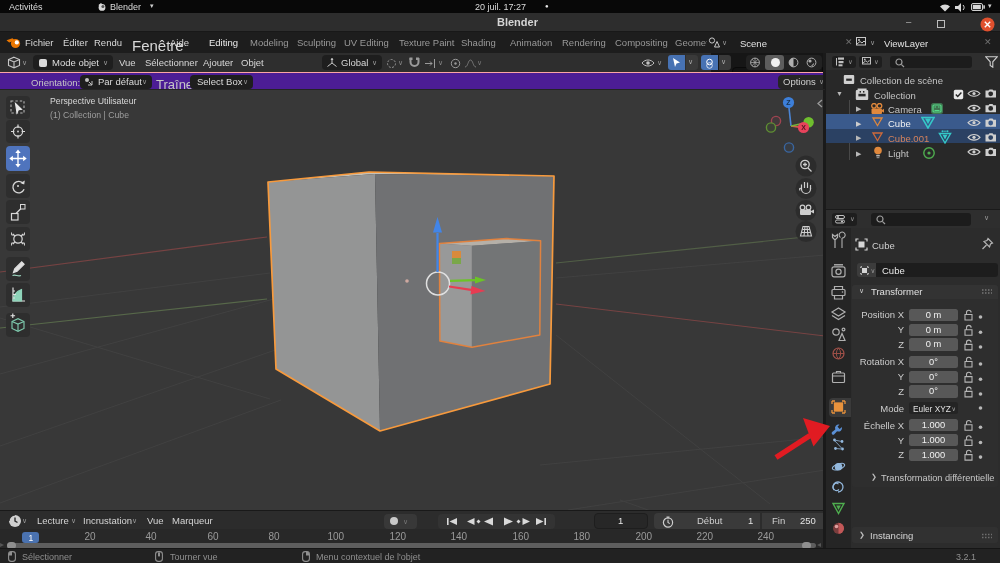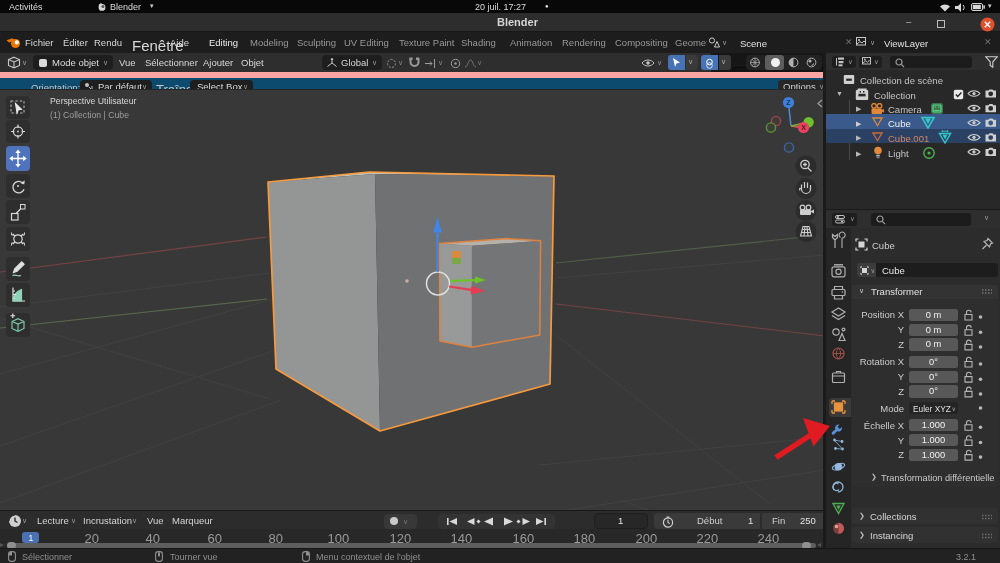--- a/index.html
+++ b/index.html
@@ -185,21 +185,21 @@
         <circle cx="5.5" cy="5.5" r="4.4" stroke="#b0b0b0" fill="none"></circle>
         <path d="M5.5 1.1 A4.4 4.4 0 0 0 5.5 9.9 Z" fill="#b0b0b0"></path>
       </svg>
   <svg class="abs" style="left:806px;top:4px" width="11" height="11" viewBox="0 0 11 11">
         <circle cx="5.5" cy="5.5" r="4.4" stroke="#b0b0b0" fill="none"></circle>
         <circle cx="4" cy="4" r="1.6" fill="#b0b0b0"></circle>
         <path d="M7.5 6.5 a2 2 0 0 1-2 2" stroke="#b0b0b0" fill="none"></path>
       </svg>
 </div>
 
-<div class="abs" style="left:0;top:72px;width:825px;height:18px;background:#0c4a6e;border-top:6px solid #fca5a5">
+<div class="abs" style="left:0;top:72px;width:825px;height:18px;background:#4c1d95;border-top:1px solid #fca5a5">
   <span class="txt" style="left:31px;top:4px;font-size:9.5px;color:#c5c5c5">Orientation:</span>
   <div class="abs" style="left:80px;top:2px;width:72px;height:14px;background:#1e1e1e;border-radius:4px"></div>
   <svg class="abs" style="left:84px;top:4px" width="11" height="10" viewBox="0 0 11 10">
         <circle cx="3" cy="3" r="2" fill="#c0c0c0"></circle>
         <path d="M5 5 l3 3 M8 4 v4 h-4" stroke="#c0c0c0" fill="none"></path>
       </svg>
   <span class="txt" style="left:98px;top:3px;font-size:9.5px;color:#dcdcdc">Par défaut</span>
   <span class="txt" style="left:142px;top:5px;font-size:7px;color:#999">∨</span>
   <span class="txt" style="left:156px;top:4px;font-size:13px;color:#c5c5c5">Traîner:</span>
   <div class="abs" style="left:190px;top:2px;width:63px;height:14px;background:#1e1e1e;border-radius:4px"></div>
@@ -411,21 +411,21 @@
   <div class="abs" style="left:760px;top:2px;width:2px;height:16px;background:#2c2c2c"></div>
   <svg class="abs" style="left:662px;top:4.5px" width="12" height="12" viewBox="0 0 12 12">
         <circle cx="6" cy="6.5" r="4.6" stroke="#cfcfcf" stroke-width="1.2" fill="none"></circle>
         <path d="M6 3.8 V6.5 L7.8 7.6 M4.5 1 h3 M6 1 v1.5" stroke="#cfcfcf" stroke-width="1.1" fill="none"></path>
       </svg>
   <span class="txt" style="left:697px;top:4px;font-size:9.5px;color:#d0d0d0">Début</span>
   <span class="txt" style="left:748px;top:4px;font-size:9.5px;color:#e3e3e3">1</span>
   <span class="txt" style="left:772px;top:4px;font-size:9.5px;color:#d0d0d0">Fin</span>
   <span class="txt" style="left:800px;top:4px;font-size:9.5px;color:#e3e3e3">250</span>
 
-  <div style="position:absolute;top:20px;left:0;width:825px;height:10px;font-size:13px;color:#9a9a9a">
+  <div style="position:absolute;top:20px;left:0;width:825px;height:10px;font-size:10px;color:#9a9a9a">
     <span class="txt" style="left:84.5px">20</span>
         <span class="txt" style="left:145.5px">40</span>
         <span class="txt" style="left:207.5px">60</span>
         <span class="txt" style="left:268.5px">80</span>
         <span class="txt" style="left:327.5px">100</span>
         <span class="txt" style="left:389.5px">120</span>
         <span class="txt" style="left:450.5px">140</span>
         <span class="txt" style="left:512.5px">160</span>
         <span class="txt" style="left:573.5px">180</span>
         <span class="txt" style="left:635.5px">200</span>
@@ -763,27 +763,20 @@
       <circle cx="16.5" cy="99" r="1.8"></circle>
       <circle cx="16.5" cy="118.3" r="1.8"></circle>
             <circle cx="16.5" cy="133.5" r="1.8"></circle>
             <circle cx="16.5" cy="148.1" r="1.8"></circle>
     </g>
   </svg>
 
   <span class="txt" style="left:45px;top:245px;font-size:7px;color:#bbb">❯</span>
   <span class="txt" style="left:55px;top:244.5px;color:#c8c8c8;font-size:9.2px">Transformation différentielle</span>
 
-  <div class="abs" style="left:26px;top:280px;width:146px;height:16px;background:#313131;border-radius:3px">
-    <span class="txt" style="left:7px;top:3.5px;font-size:7px;color:#bbb">❯</span>
-          <span class="txt" style="left:18px;top:3px;color:#d5d5d5">Collections</span>
-    <svg class="abs" style="left:129px;top:6px" width="12" height="8" viewBox="0 0 12 8">
-            <path d="M1 1.5 h10 M1 4.5 h10" stroke="#6e6e6e" stroke-width="1.4" stroke-dasharray="1.5 1.5"></path>
-          </svg>
-  </div>
   <div class="abs" style="left:26px;top:299px;width:146px;height:16px;background:#313131;border-radius:3px">
     <span class="txt" style="left:7px;top:3.5px;font-size:7px;color:#bbb">❯</span>
           <span class="txt" style="left:18px;top:3px;color:#d5d5d5">Instancing</span>
     <svg class="abs" style="left:129px;top:6px" width="12" height="8" viewBox="0 0 12 8">
             <path d="M1 1.5 h10 M1 4.5 h10" stroke="#6e6e6e" stroke-width="1.4" stroke-dasharray="1.5 1.5"></path>
           </svg>
   </div>
 </div>
 </div>
 

